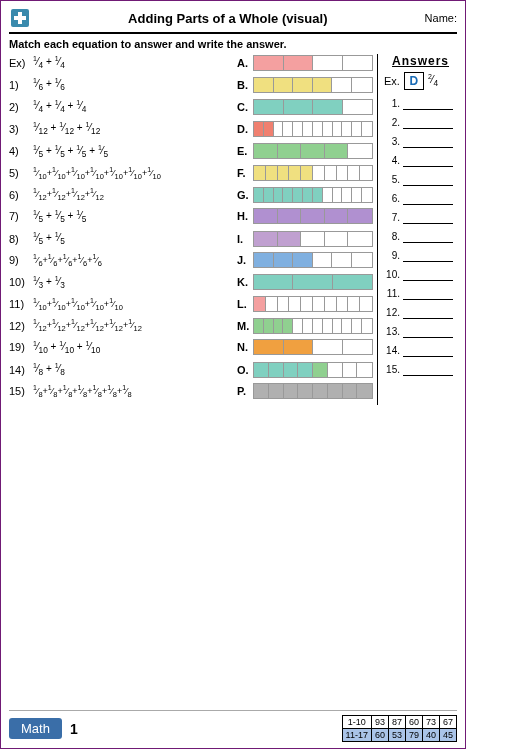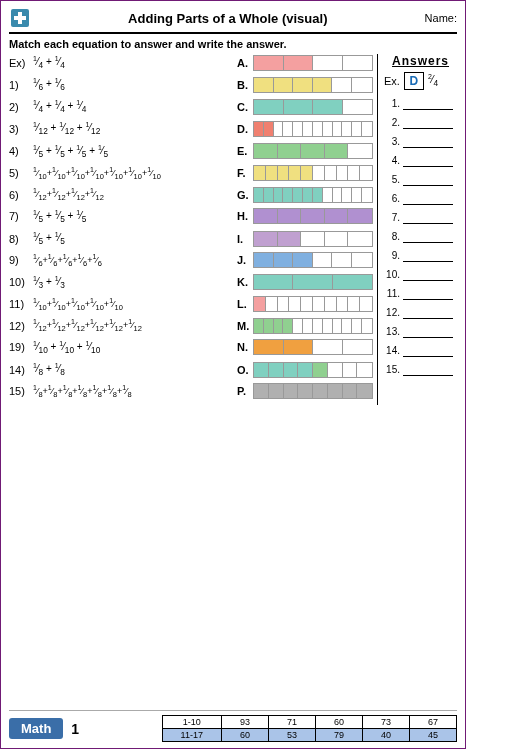--- a/index.html
+++ b/index.html
@@ -162,37 +162,37 @@
       display: flex;
       align-items: center;
       gap: 8px;
       border-top: 1px solid #aaa;
       padding-top: 4px;
     }
     .math-badge {
       background: #3a6ea8;
       color: #fff;
       font-size: 13px;
-      font-weight: bold;
+      font-weight: normal;
       padding: 3px 12px;
       border-radius: 3px;
       text-align: right;
     }
     .page-num {
       font-size: 14px;
       font-weight: bold;
     }
     .score-table {
       margin-left: auto;
       font-size: 9px;
       border-collapse: collapse;
     }
     .score-table td {
       border: 1px solid #000;
-      padding: 1px 18px;
+      padding: 1px 3px;
       text-align: center;
     }
     .score-table .highlight {
       background: #aac4e8;
     }
   </style>
 </head>
 <body>
 
 <div class="page">
@@ -568,21 +568,21 @@
   </div>
 
   <div class="footer">
     <div class="math-badge">Math</div>
     <div class="page-num">1</div>
     <table class="score-table">
       <tbody>
           <tr>
         <td>1-10</td>
         <td>93</td>
-        <td>71</td>
+        <td>87</td>
         <td>60</td>
         <td>73</td>
         <td>67</td>
       </tr>
       <tr>
         <td class="highlight">11-17</td>
         <td class="highlight">60</td>
         <td class="highlight">53</td>
         <td class="highlight">79</td>
         <td class="highlight">40</td>

